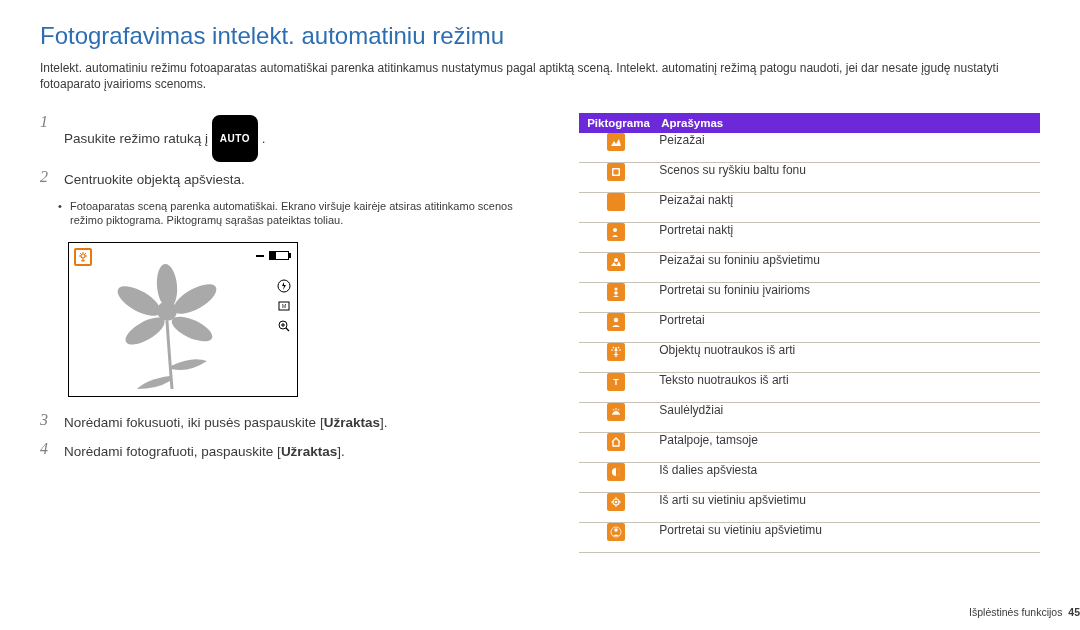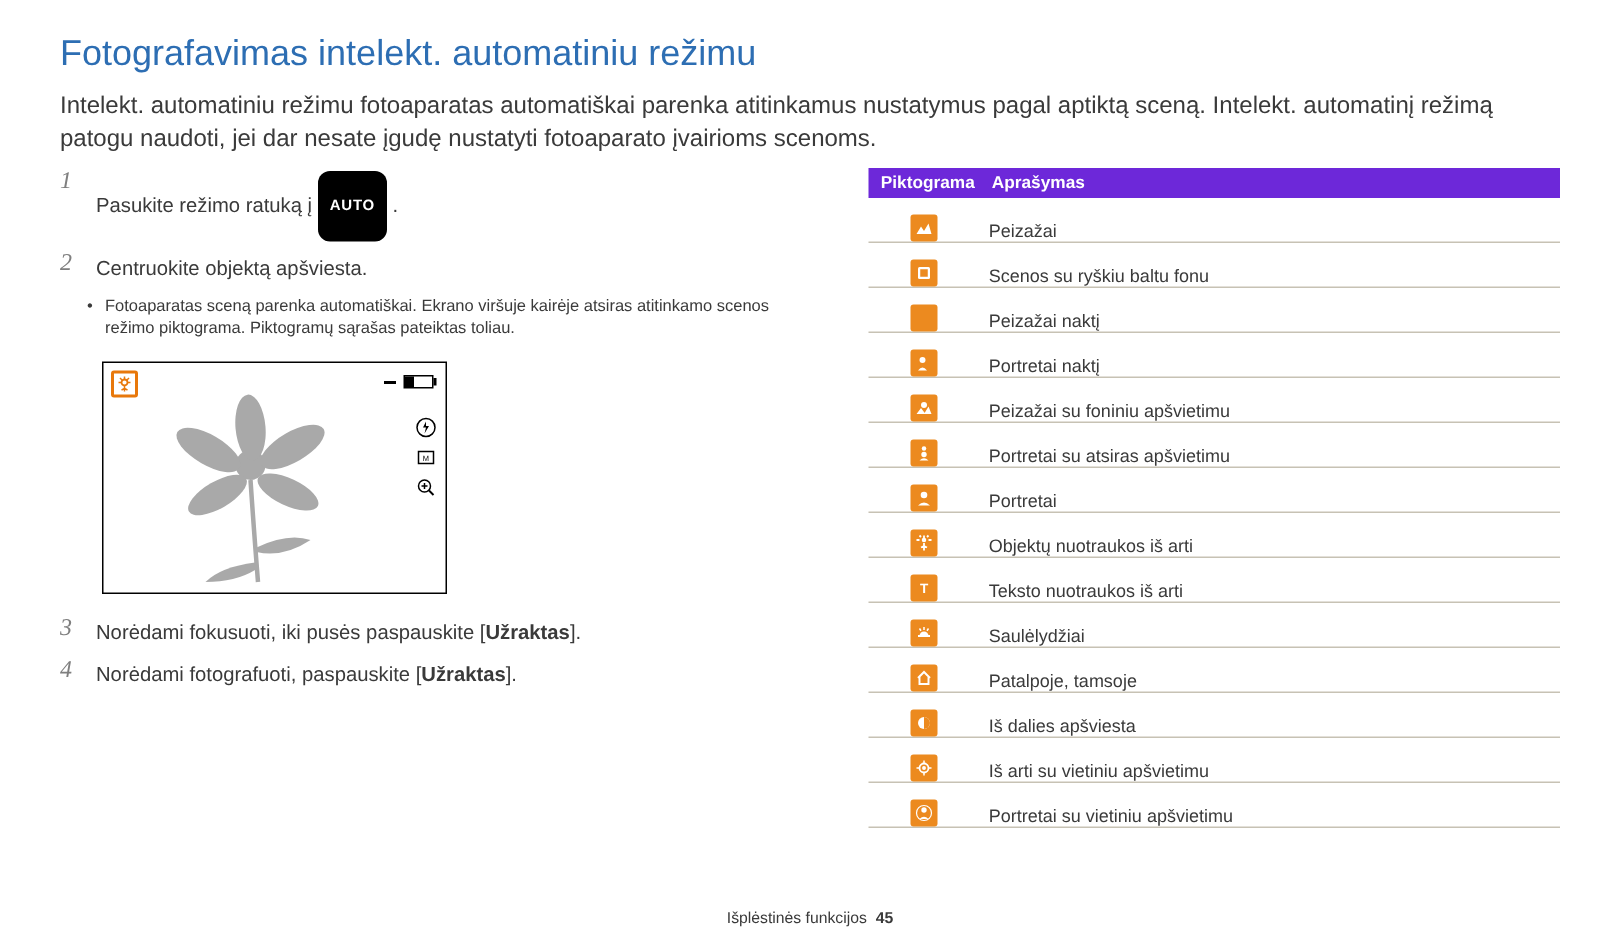--- a/index.html
+++ b/index.html
@@ -12,23 +12,23 @@
     position: relative;
     padding: 22px 40px 0 40px;
   }
   .title {
     color: #2d6eb3;
     font-size: 24px;
     font-weight: 400;
     margin-bottom: 10px;
   }
   .intro {
-    font-size: 16px;
+    font-size: 12px;
     line-height: 1.35;
-    margin-bottom: 9px;
+    margin-bottom: 21px;
     color: #3a3a3a;
   }
   .cols { display: flex; gap: 40px; }
   .left { flex: 1.04; }
   .right { flex: 0.96; }
   .step { display: flex; gap: 10px; margin-bottom: 6px; }
   .step .num {
     font-style: italic;
     font-size: 16px;
     color: #7f7f7f;
@@ -68,31 +68,31 @@
   }
   .lcd .battery::after { content:""; width:2px; height:5px; background:#000; position:absolute; right:-3px; top:1px;}
   .lcd .battery .fill { width: 6px; height: 100%; background: #000; }
   .lcd .battery .left-bar { position: absolute; left: -14px; top: 3px; width: 8px; height: 2px; background: #000; }
   .lcd .side-icons { position: absolute; right: 6px; top: 36px; display: flex; flex-direction: column; gap: 6px; align-items: center;}
   .lcd .side-icons .ic { width: 14px; height: 14px; font-size: 10px; display:flex; align-items:center; justify-content:center;}
   .lcd .flower-drawing { position: absolute; left: 28px; top: 18px; width: 150px; height: 130px; }
   .table-head { display: flex; background: #6d28d9; color: #fff; font-size: 11.5px; font-weight: 600; }
   .table-head .c1 { width: 74px; padding: 4px 8px; }
   .table-head .c2 { flex: 1; padding: 4px 8px; }
-  .row { display: flex; align-items: flex-end; border-bottom: 1px solid #c7c2b4; height: 30px; }
+  .row { display: flex; align-items: flex-start; border-bottom: 1px solid #c7c2b4; height: 30px; }
   .row .c1 { width: 74px; display: flex; align-items: center; justify-content: center; }
   .row .c2 { flex: 1; font-size: 12px; padding: 0 6px; color: #3a3a3a;}
   .pict {
     width: 18px; height: 18px;
     border-radius: 2px;
     display: flex; align-items: center; justify-content: center;
   }
   .pict.filled { background: #ec8a1f; }
   .pict svg { width: 12px; height: 12px; }
-  .footer { position: absolute; bottom: 12px; left: 0; width: 1080px; text-align: center; font-size: 10.5px; color: #3a3a3a;}
+  .footer { position: absolute; bottom: 12px; left: 0; width: 1080px; text-align: right; font-size: 10.5px; color: #3a3a3a;}
   .footer .pn { font-weight: 700; }
 </style>
 </head>
 <body>
 
 <h1 class="title">Fotografavimas intelekt. automatiniu režimu</h1>
 <p class="intro">Intelekt. automatiniu režimu fotoaparatas automatiškai parenka atitinkamus nustatymus pagal aptiktą sceną. Intelekt. automatinį režimą patogu naudoti, jei dar nesate įgudę nustatyti fotoaparato įvairioms scenoms.</p>
 
 <div class="cols">
   <div class="left">
@@ -237,21 +237,21 @@
         <div class="row">
           <div class="c1">
             <div class="pict filled">
               <svg viewBox="0 0 12 12">
                 <circle cx="6" cy="3" r="1.5" fill="#fff"></circle>
                 <circle cx="6" cy="7" r="1.8" fill="#fff"></circle>
                 <path d="M3 11 Q6 8 9 11 Z" fill="#fff"></path>
               </svg>
             </div>
           </div>
-          <div class="c2">Portretai su atsiras apšvietimu</div>
+          <div class="c2">Portretai su foniniu įvairioms</div>
         </div>
         <div class="row">
           <div class="c1">
             <div class="pict filled">
               <svg viewBox="0 0 12 12">
                 <circle cx="6" cy="4" r="2.2" fill="#fff"></circle>
                 <path d="M2 11 Q6 7 10 11 Z" fill="#fff"></path>
               </svg>
             </div>
           </div>

